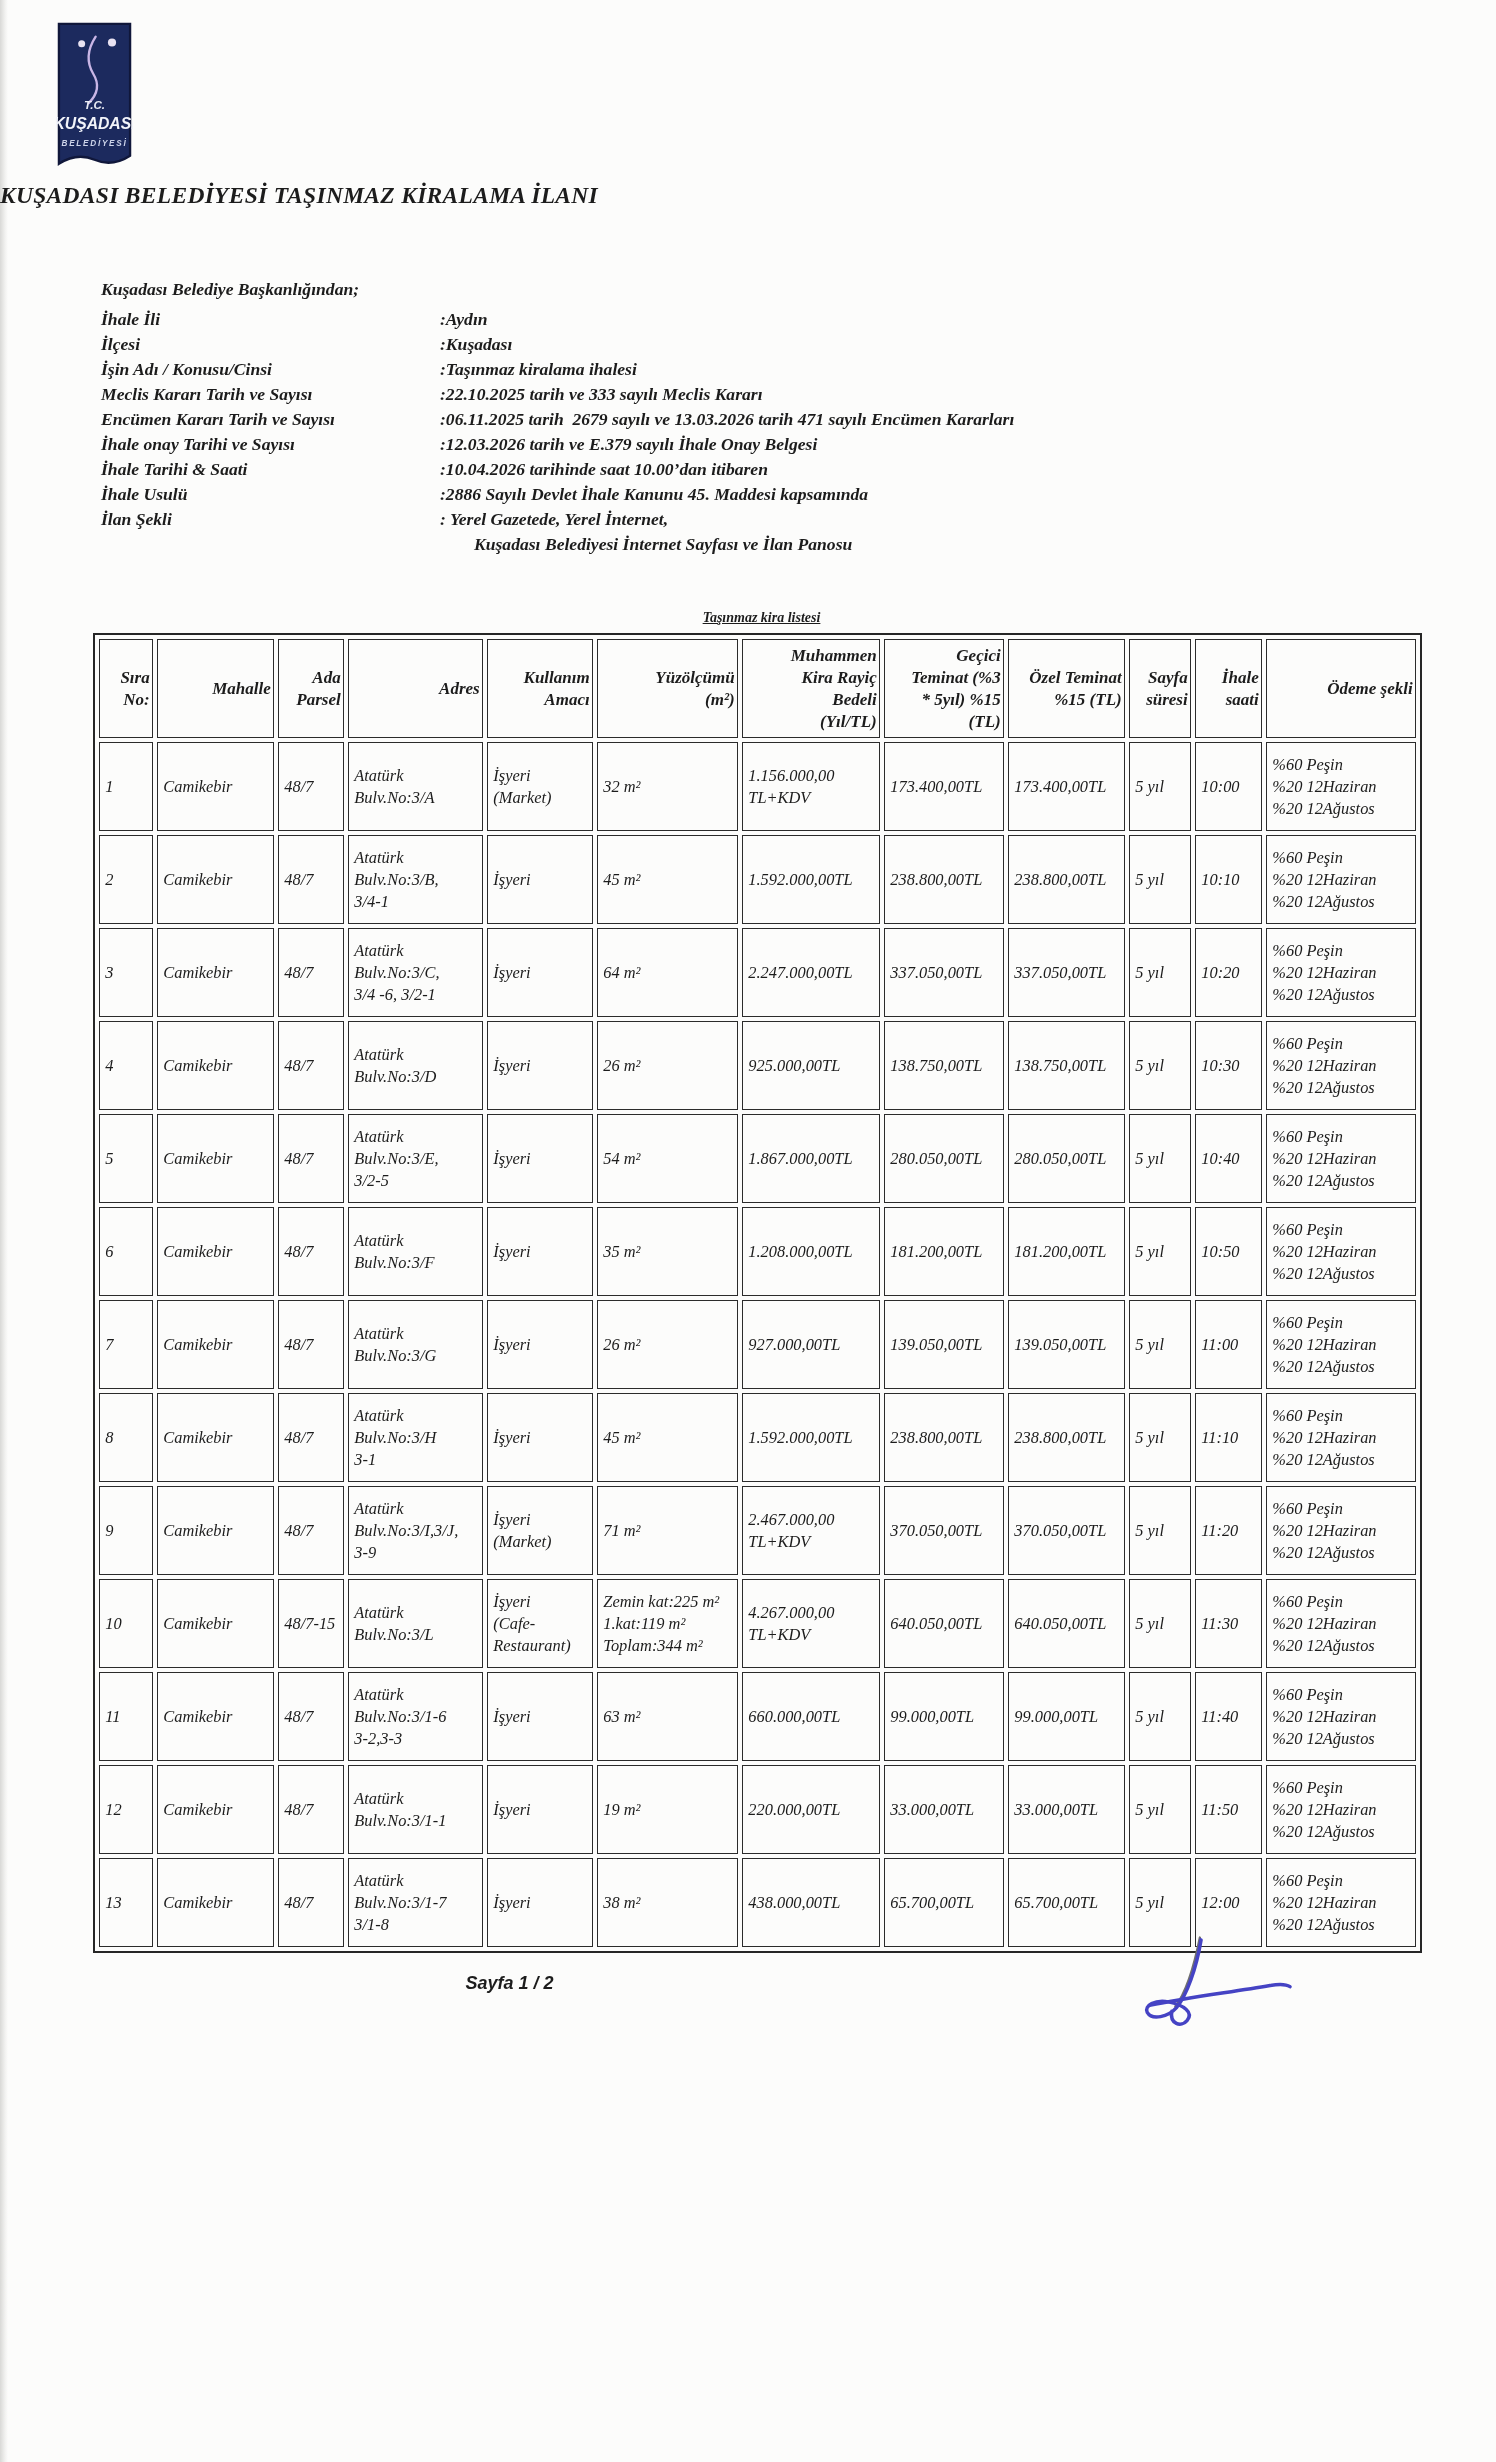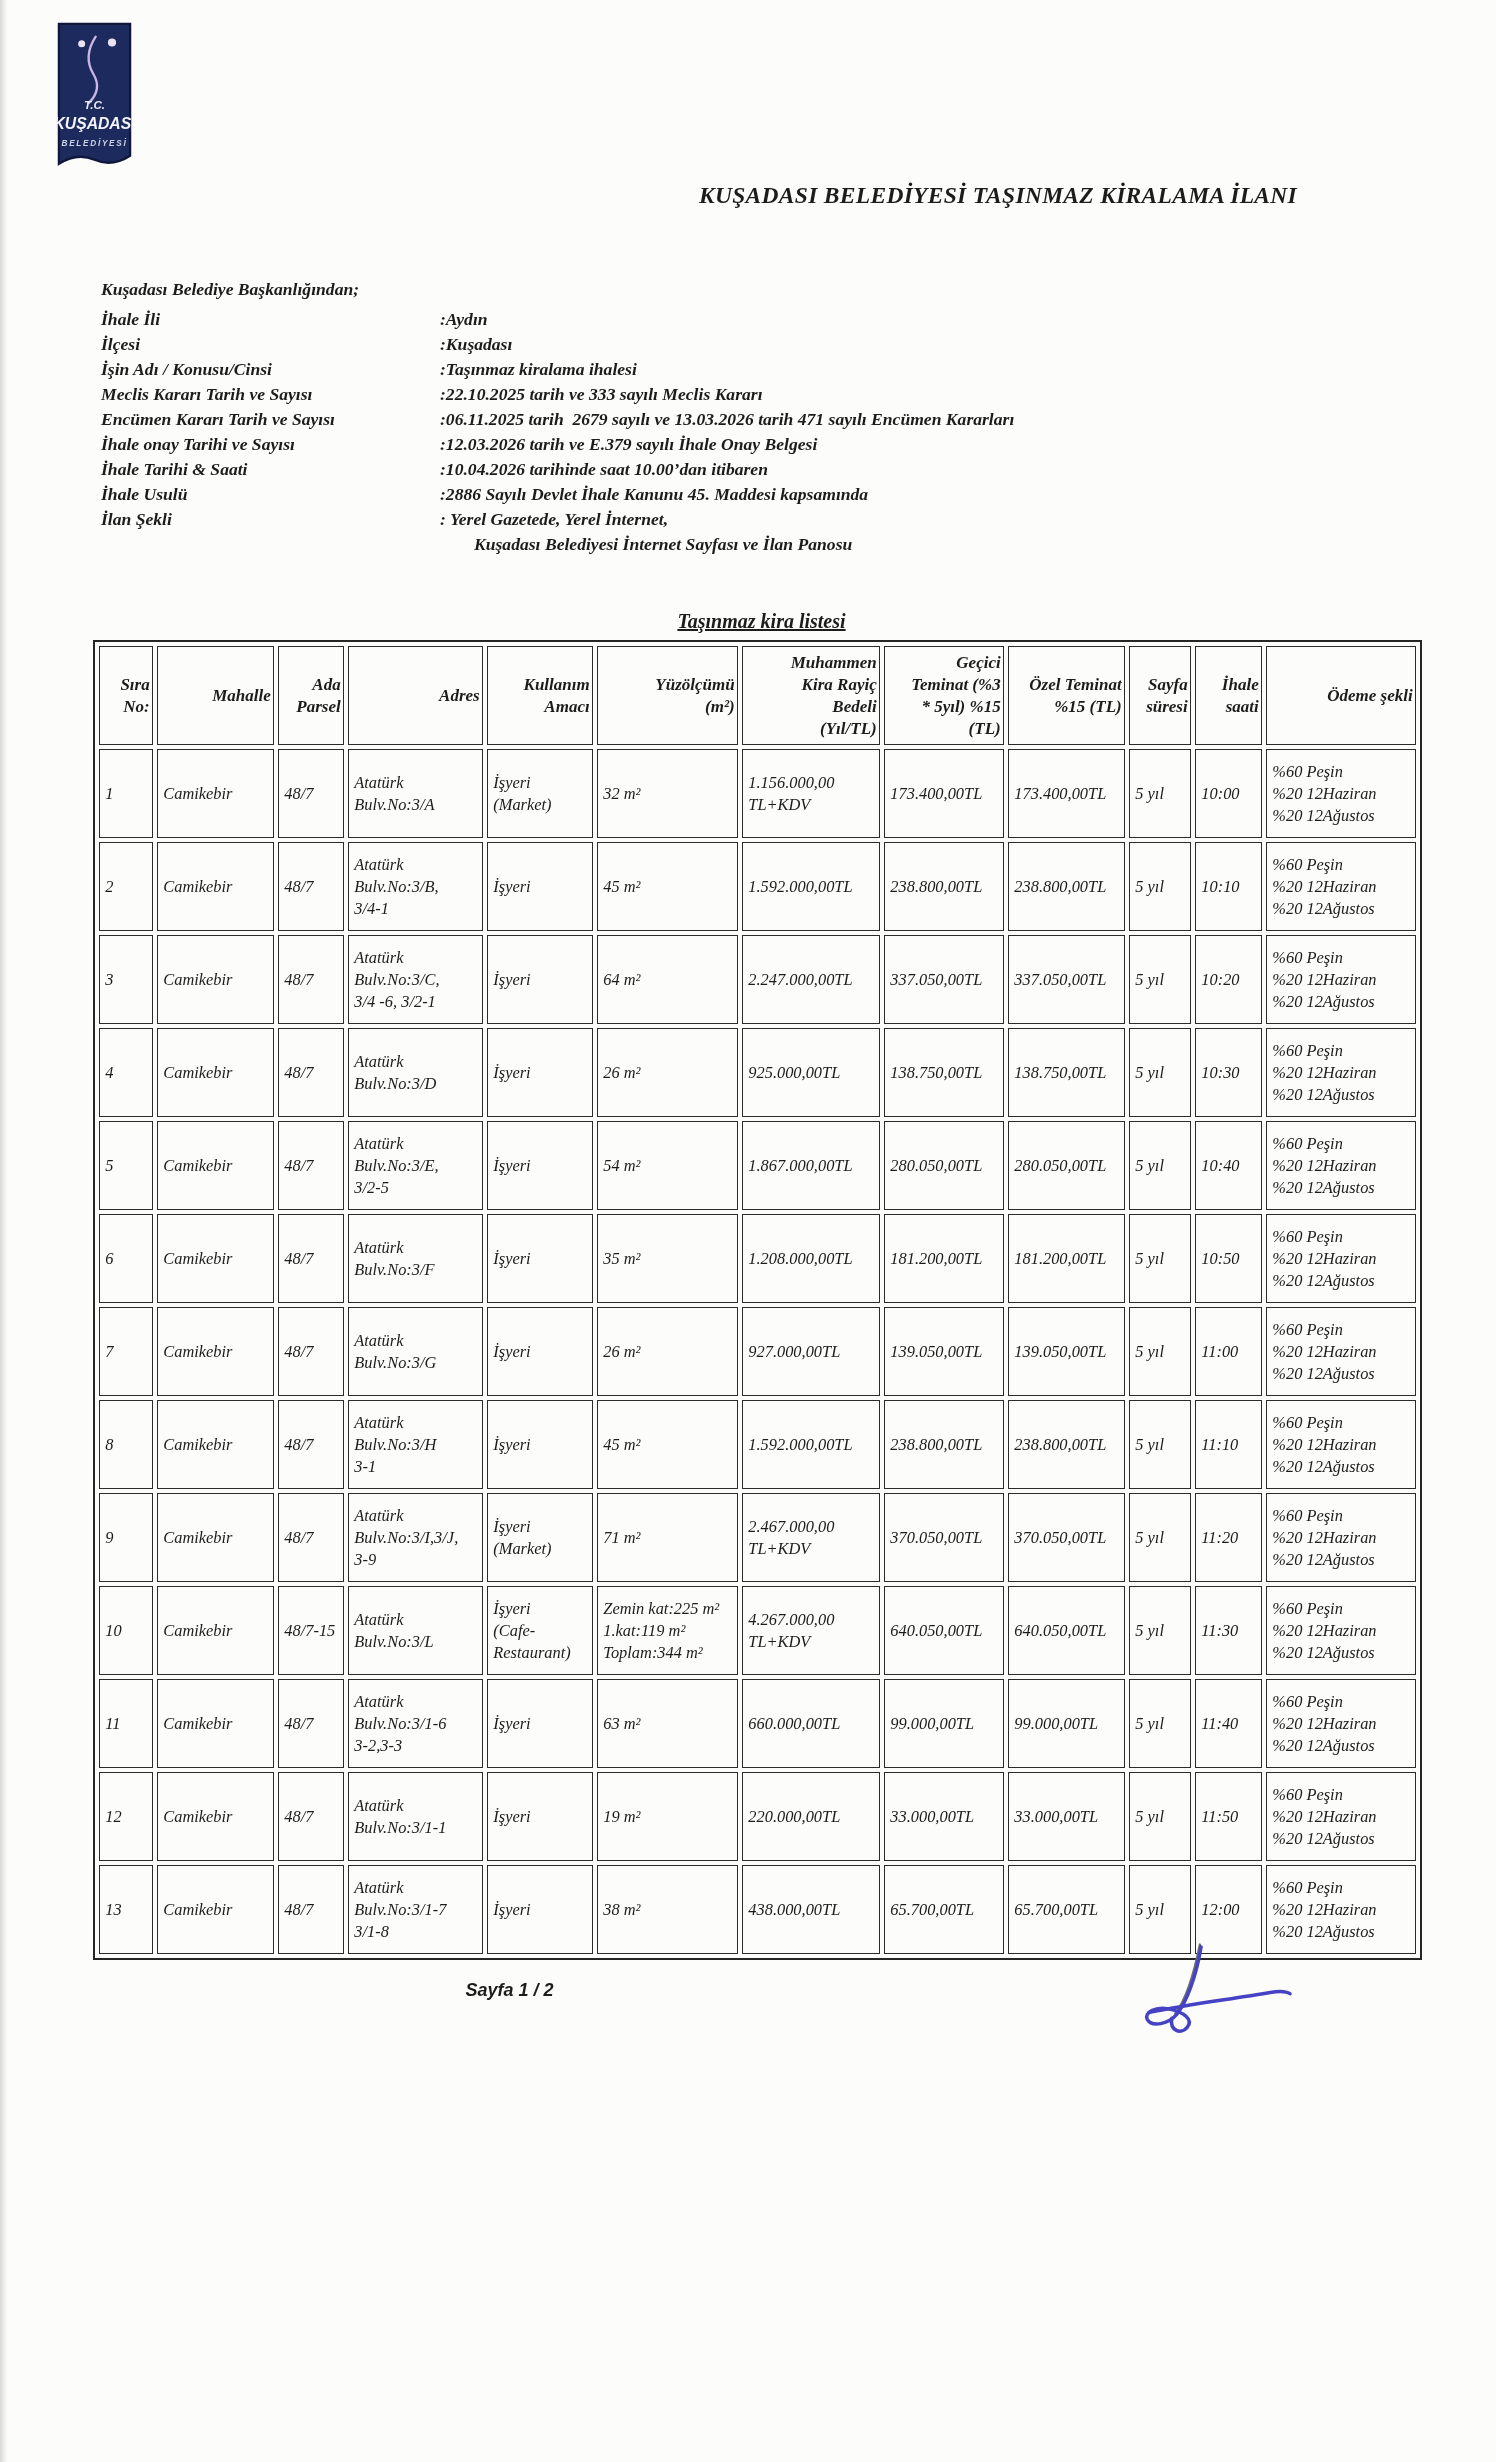--- a/index.html
+++ b/index.html
@@ -3,32 +3,32 @@
 <meta charset="utf-8">
 <style>
   html,body{margin:0;padding:0;background:#e9e9e7;}
   .page{position:relative;width:1496px;height:2462px;background:#fcfcfb;
         font-family:"Liberation Serif","DejaVu Serif",serif;color:#1c1c1c;overflow:hidden;font-style:italic;}
   .scan-edge{position:absolute;left:0;top:0;bottom:0;width:8.2px;
         background:linear-gradient(90deg,#bcbcb9,#eaeae8 65%,rgba(255,255,255,0));opacity:.55;}
   
   .logo{position:absolute;left:56px;top:21px;}
   
-  .doc-title{position:absolute;left:0;right:199px;top:182px;text-align:right;
+  .doc-title{position:absolute;left:0;right:199px;top:182px;text-align:left;
         font-size:23.5px;font-weight:bold;letter-spacing:0.3px;}
   
   .info{position:absolute;left:101px;top:277px;font-size:17.6px;font-weight:bold;line-height:25px;}
   .info-intro{margin-bottom:5px;}
   .info-row{display:flex;}
   .info-label{width:339px;flex:0 0 auto;}
   .info-value{white-space:pre-wrap;}
   .info-value2{padding-left:34px;}
   
   .table-wrap{position:absolute;left:93px;top:610px;width:1337px;}
-  .tbl-caption{text-align:center;font-size:20px;font-weight:bold;
+  .tbl-caption{text-align:center;font-size:14px;font-weight:bold;
         text-decoration:underline;margin-bottom:7px;}
   table.kira{border-collapse:separate;border-spacing:4.1px 4.7px;border:2.3px solid #262626;
         background:#fcfcfb;table-layout:fixed;}
   .kira th,.kira td{border:1.8px solid #2b2b2b;box-sizing:border-box;font-size:16.4px;
         line-height:22px;padding:8.2px 5.3px;vertical-align:middle;text-align:left;
         overflow:hidden;background:#fcfcfb;}
   .kira th{font-weight:bold;text-align:right;font-size:17px;line-height:22px;padding:4.7px 2.3px;}
   .kira tbody tr{height:89px;}
   .cell-line{white-space:nowrap;}
   

